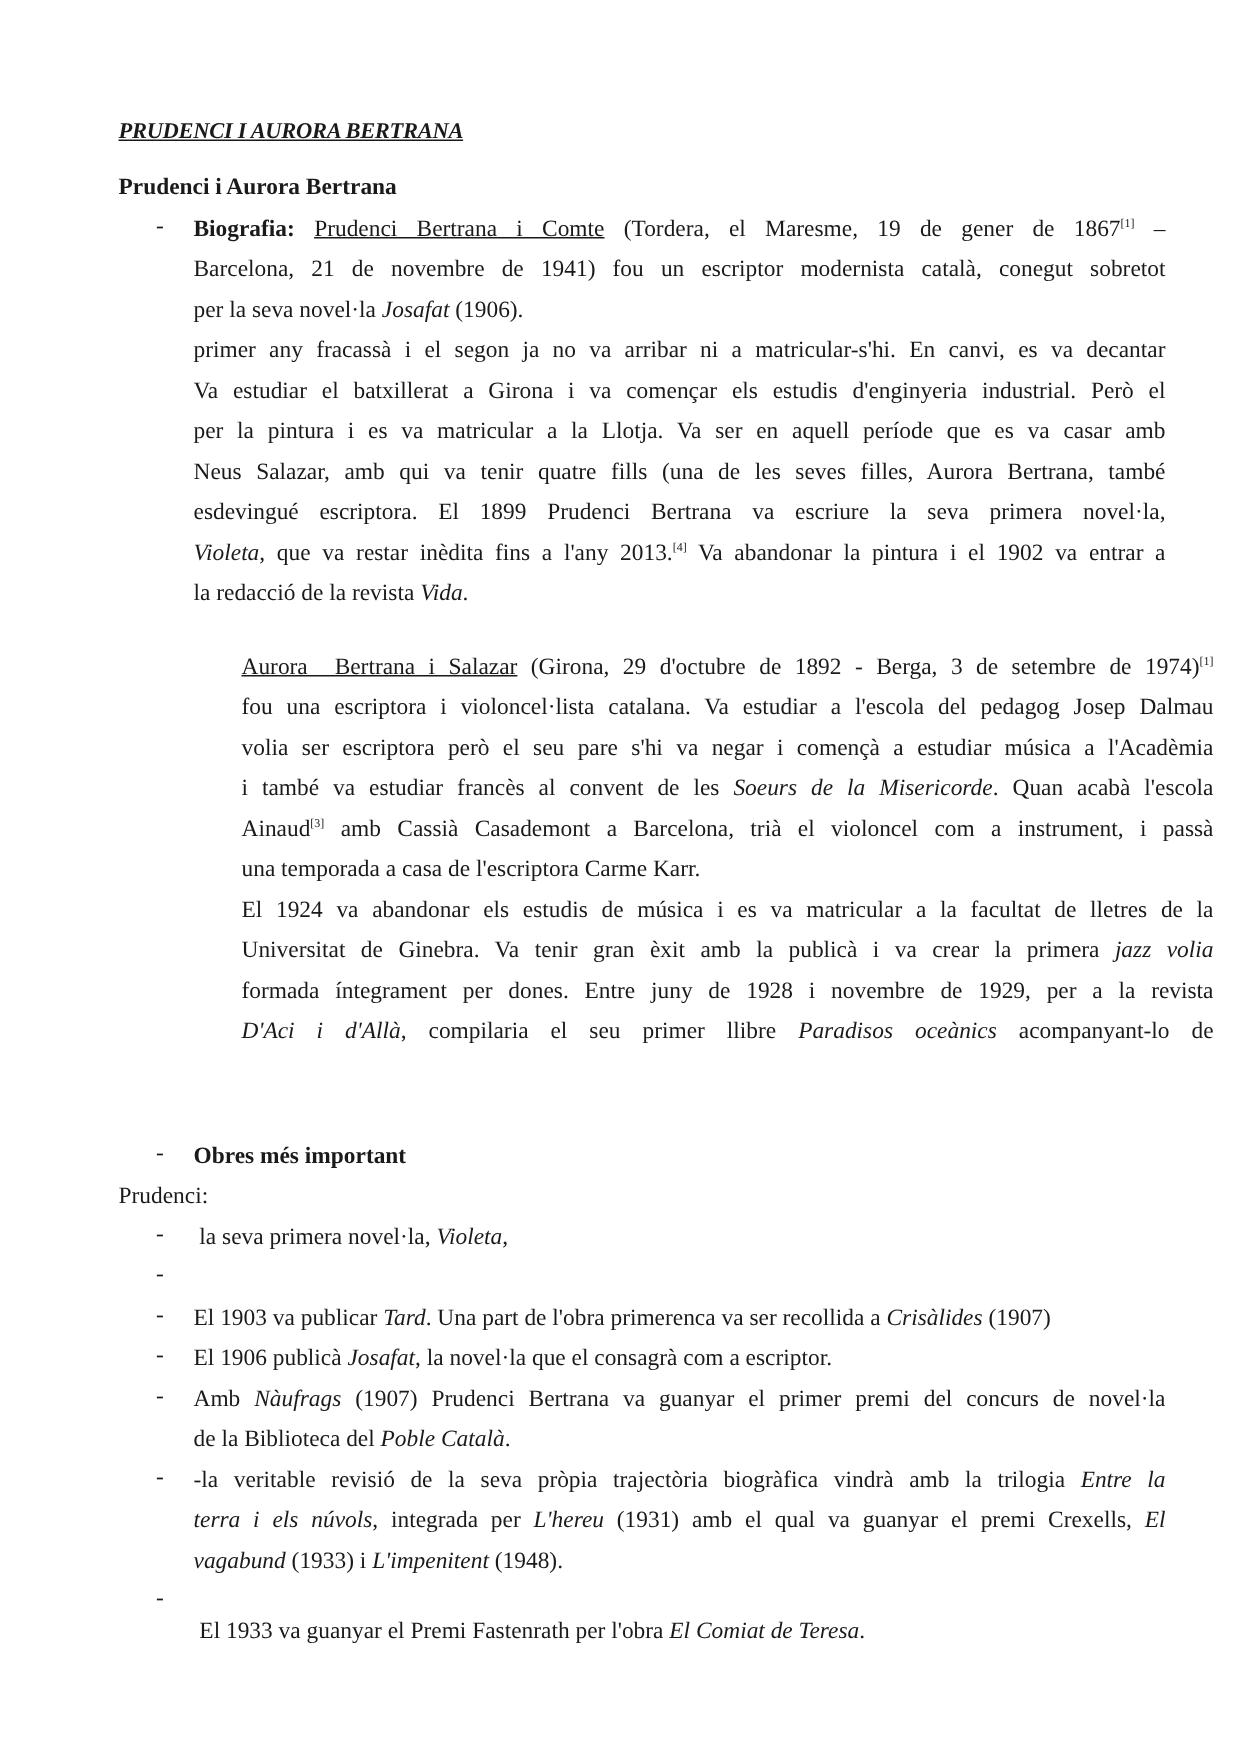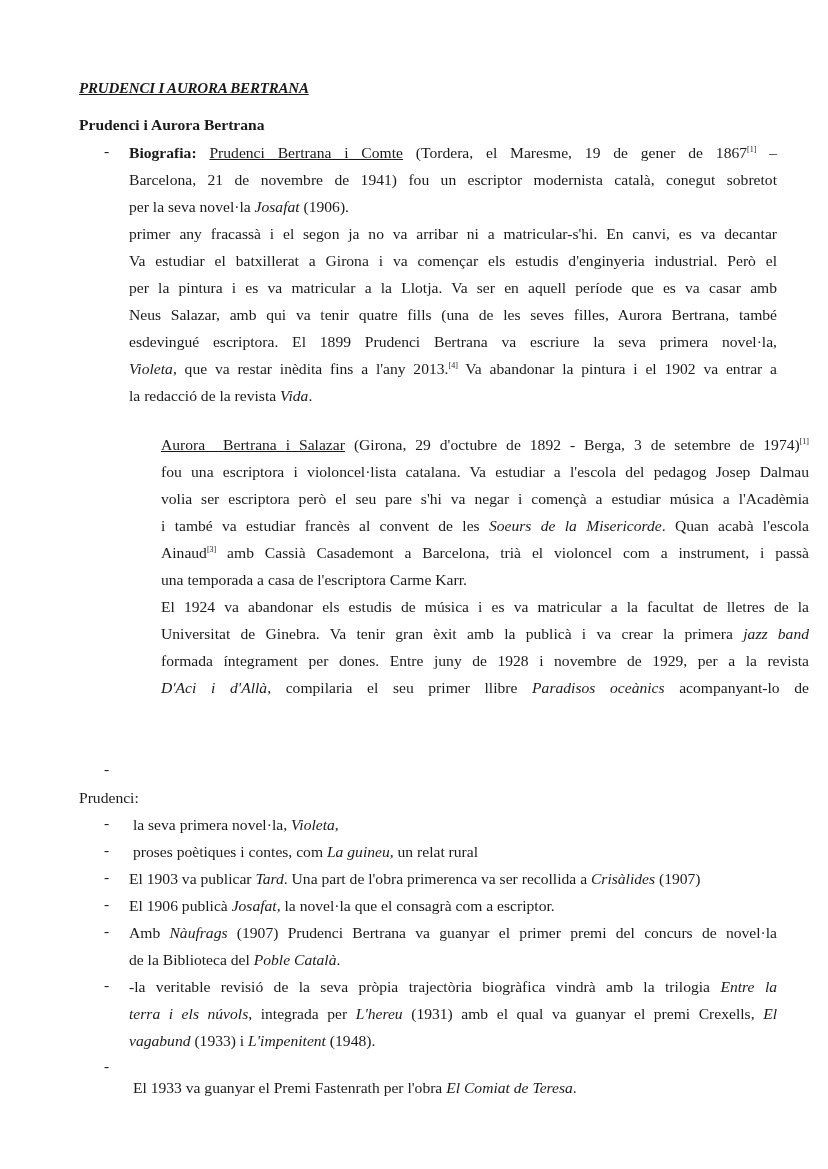--- a/index.html
+++ b/index.html
@@ -52,37 +52,37 @@
   </div>
 
   <div class="block" style="top:431px;margin-left:32px;">
     <span class="line just"><span class="u" style="white-space:pre;">Aurora  Bertrana i Salazar</span><span> (Girona, 29 d'octubre de 1892 - Berga, 3 de setembre de 1974)</span><sup>[1]</sup></span>
     <span class="line just">fou una escriptora i violoncel·lista catalana. Va estudiar a l'escola del pedagog Josep Dalmau</span>
     <span class="line just">volia ser escriptora però el seu pare s'hi va negar i començà a estudiar música a l'Acadèmia</span>
     <span class="line just"><span>i també va estudiar francès al convent de les </span><span class="i">Soeurs de la Misericorde</span><span>. Quan acabà l'escola</span></span>
     <span class="line just"><span>Ainaud</span><sup>[3]</sup><span> amb Cassià Casademont a Barcelona, trià el violoncel com a instrument, i passà</span></span>
     <span class="line">una temporada a casa de l'escriptora Carme Karr.</span>
     <span class="line just">El 1924 va abandonar els estudis de música i es va matricular a la facultat de lletres de la</span>
-    <span class="line just"><span>Universitat de Ginebra. Va tenir gran èxit amb la publicà i va crear la primera </span><span class="i">jazz band</span></span>
+    <span class="line just"><span>Universitat de Ginebra. Va tenir gran èxit amb la publicà i va crear la primera </span><span class="i">jazz volia</span></span>
     <span class="line just">formada íntegrament per dones. Entre juny de 1928 i novembre de 1929, per a la revista</span>
     <span class="line just"><span class="i">D'Aci i d'Allà</span><span>, compilaria el seu primer llibre </span><span class="i">Paradisos oceànics</span><span> acompanyant-lo de</span></span>
   </div>
 
   <span class="dash" style="top:760px;">-</span>
+  <div class="block" style="top:757px;">
+    <span class="line b">Obres més important</span>
+  </div>
   <div class="plain-left" style="top:784px; line-height:27px;">Prudenci:</div>
 
   <span class="dash" style="top:814px;">-</span>
   <div class="block" style="top:811px;">
     <span class="line" style="white-space:pre;"><span> la seva primera novel·la, </span><span class="i">Violeta</span><span>,</span></span>
   </div>
 
   <span class="dash" style="top:841px;">-</span>
-  <div class="block" style="top:838px;">
-    <span class="line" style="white-space:pre;"><span> proses poètiques i contes, com </span><span class="i">La guineu</span><span>, un relat rural</span></span>
-  </div>
 
   <span class="dash" style="top:868px;">-</span>
   <div class="block" style="top:865px;">
     <span class="line"><span>El 1903 va publicar </span><span class="i">Tard</span><span>. Una part de l'obra primerenca va ser recollida a </span><span class="i">Crisàlides</span><span> (1907)</span></span>
   </div>
 
   <span class="dash" style="top:895px;">-</span>
   <div class="block" style="top:892px;">
     <span class="line"><span>El 1906 publicà </span><span class="i">Josafat</span><span>, la novel·la que el consagrà com a escriptor.</span></span>
   </div>

